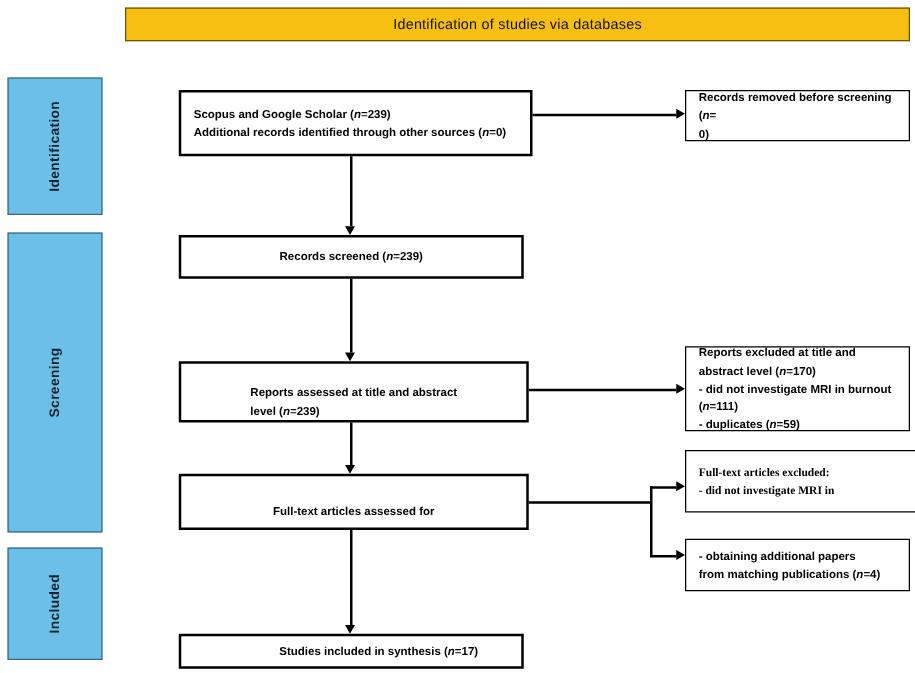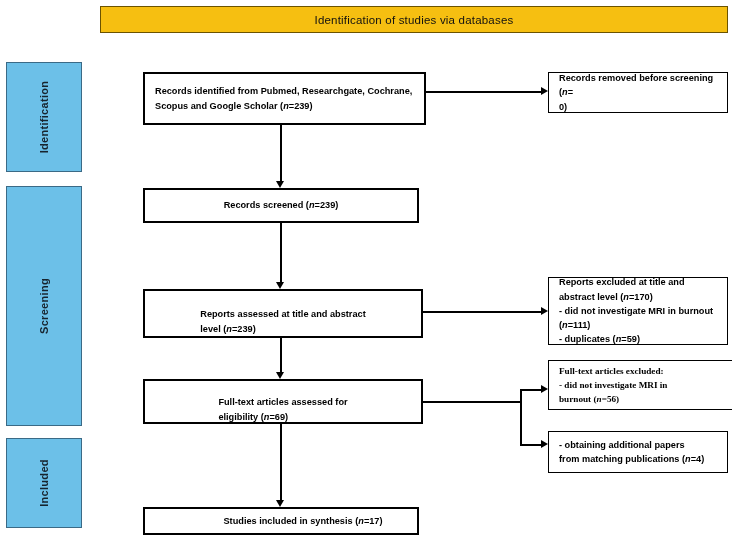--- a/index.html
+++ b/index.html
@@ -102,22 +102,22 @@
   </div>
   <div class="phase" id="phase-screening">
     <span>Screening</span>
   </div>
   <div class="phase" id="phase-included">
     <span>Included</span>
   </div>
 
   <div class="box" id="box-records-identified">
     <div class="txt">
-      <div>Records identified from Pubmed, Researchgate, Cochrane,</div>
       <div>Scopus and Google Scholar (<span class="ital">n</span>=239)</div>
+      <div>Additional records identified through other sources (<span class="ital">n</span>=0)</div>
     </div>
   </div>
 
   <div class="box thin" id="box-records-removed">
     <div class="txt">
       <div>Records removed before screening (<span class="ital">n</span>=</div>
       <div>0)</div>
     </div>
   </div>
 
@@ -140,29 +140,27 @@
       <div>abstract level (<span class="ital">n</span>=170)</div>
       <div>- did not investigate MRI in burnout</div>
       <div>(<span class="ital">n</span>=111)</div>
       <div>- duplicates (<span class="ital">n</span>=59)</div>
     </div>
   </div>
 
   <div class="box centerblock" id="box-fulltext-assessed">
     <div class="txt">
       <div>Full-text articles assessed for</div>
-      <div>eligibility (<span class="ital">n</span>=69)</div>
     </div>
   </div>
 
   <div class="box thin" id="box-fulltext-excluded">
     <div class="txt">
       <div>Full-text articles excluded:</div>
       <div>- did not investigate MRI in</div>
-      <div>burnout (<span class="ital">n</span>=56)</div>
     </div>
   </div>
 
   <div class="box thin" id="box-additional-papers">
     <div class="txt">
       <div>- obtaining additional papers</div>
       <div>from matching publications (<span class="ital">n</span>=4)</div>
     </div>
   </div>
 

